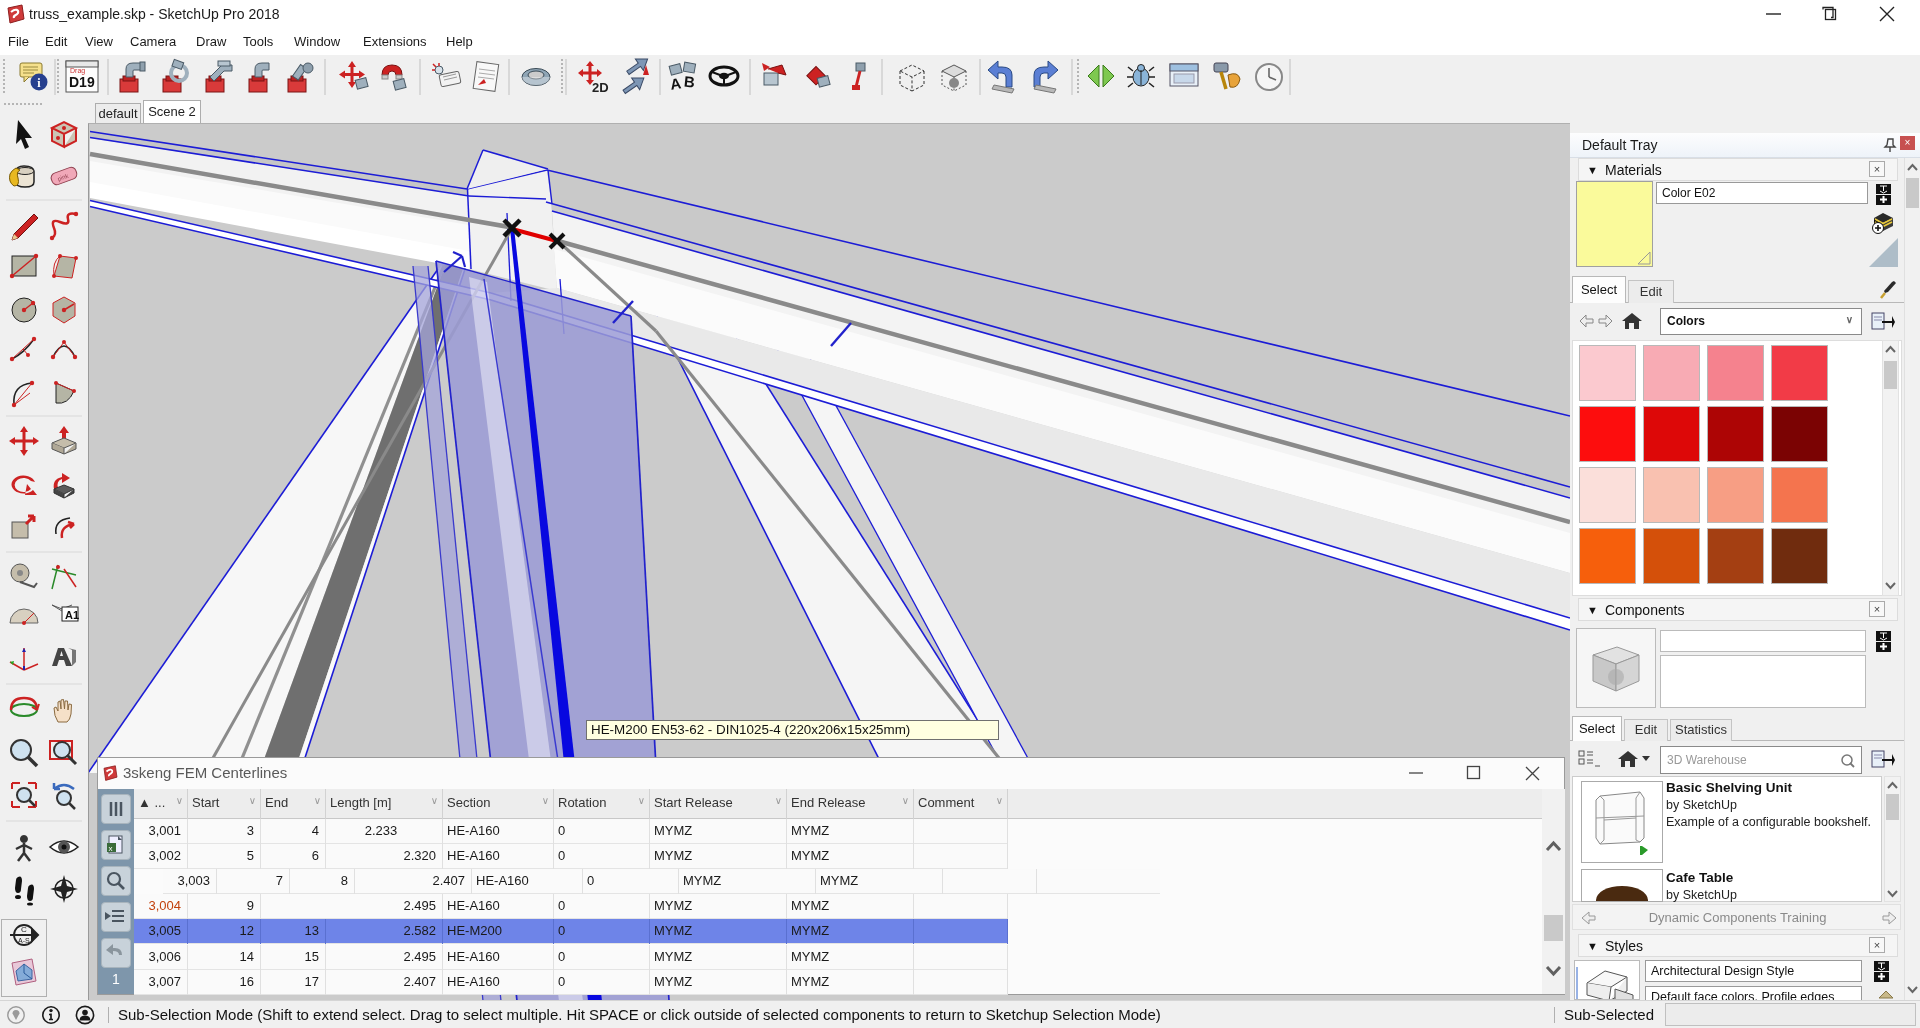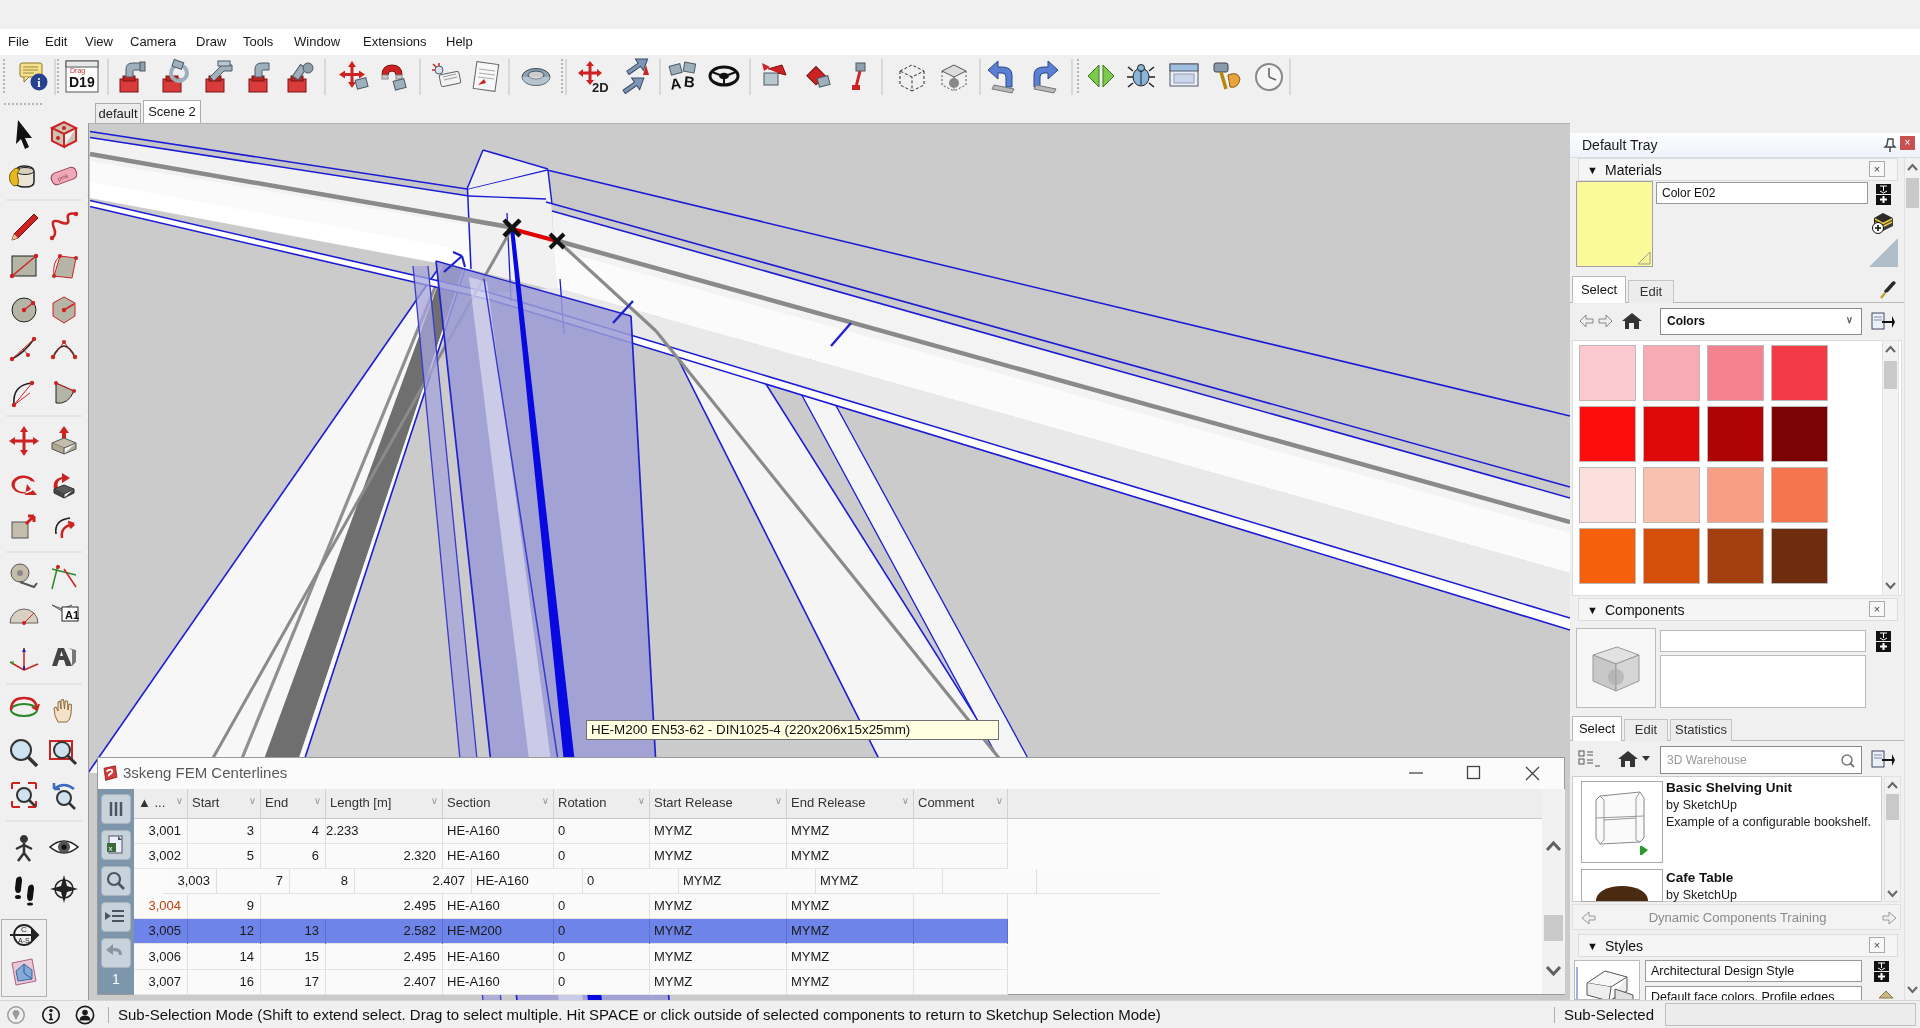--- a/index.html
+++ b/index.html
@@ -5,20 +5,33 @@
   * { margin:0; padding:0; box-sizing:border-box; }
   html,body { width:1920px; height:1028px; overflow:hidden; }
   body { font-family:"Liberation Sans", sans-serif; }
   #root { position:relative; width:1920px; height:1028px; background:#f0f0f0; }
   .abs { position:absolute; }
 </style>
 </head>
 <body>
 <div id="root">
 
+  <div class="abs" style="left:0;top:0;width:1920px;height:29px;background:#ffffff;">
+    <svg class="abs" style="left:6px;top:4px;" width="20" height="21" viewBox="0 0 20 21">
+      <path d="M2 4 L16 1 L18 15 L4 19 Z" fill="#cf3a3a" stroke="#8d1f1f" stroke-width="1"></path>
+      <path d="M5 8 C10 4 13 6 12 9 C10 12 7 11 8 14" stroke="#ffffff" stroke-width="2.2" fill="none"></path>
+    </svg>
+    <div class="abs" style="left:29px;top:6px;font-size:14px;color:#1a1a1a;">truss_example.skp - SketchUp Pro 2018</div>
+    <svg class="abs" style="left:1755px;top:0;" width="160" height="29">
+      <line x1="11" y1="14" x2="26" y2="14" stroke="#222" stroke-width="1.4"></line>
+      <rect x="70.5" y="9.5" width="10" height="10" fill="none" stroke="#222" stroke-width="1.3"></rect>
+      <path d="M68 9.5 L68 7.5 L78 7.5 L78 17.5 L76 17.5" fill="none" stroke="#222" stroke-width="1.3"></path>
+      <path d="M125 7 L139 21 M139 7 L125 21" stroke="#222" stroke-width="1.4"></path>
+    </svg>
+  </div>
   <div class="abs" style="left:0;top:29px;width:1920px;height:26px;background:#ffffff;font-size:13px;color:#1a1a1a;">
     <span class="abs" style="left:8px;top:5px;">File</span>
     <span class="abs" style="left:45px;top:5px;">Edit</span>
     <span class="abs" style="left:85px;top:5px;">View</span>
     <span class="abs" style="left:130px;top:5px;">Camera</span>
     <span class="abs" style="left:196px;top:5px;">Draw</span>
     <span class="abs" style="left:243px;top:5px;">Tools</span>
     <span class="abs" style="left:294px;top:5px;">Window</span>
     <span class="abs" style="left:363px;top:5px;">Extensions</span>
     <span class="abs" style="left:446px;top:5px;">Help</span>
@@ -528,21 +541,21 @@
         <div class="abs" style="left:309px;top:0;width:111px;height:30px;border-right:1px solid #d2d2d2;font-size:13px;color:#333;padding:6px 0 0 4px;">Section<span style="position:absolute;right:4px;top:6px;color:#999;font-size:10px;">∨</span></div>
         <div class="abs" style="left:420px;top:0;width:96px;height:30px;border-right:1px solid #d2d2d2;font-size:13px;color:#333;padding:6px 16px 0 4px;">Rotation<span style="position:absolute;right:4px;top:6px;color:#999;font-size:10px;">∨</span></div>
         <div class="abs" style="left:516px;top:0;width:137px;height:30px;border-right:1px solid #d2d2d2;font-size:13px;color:#333;padding:6px 0 0 4px;">Start Release<span style="position:absolute;right:4px;top:6px;color:#999;font-size:10px;">∨</span></div>
         <div class="abs" style="left:653px;top:0;width:127px;height:30px;border-right:1px solid #d2d2d2;font-size:13px;color:#333;padding:6px 0 0 4px;">End Release<span style="position:absolute;right:4px;top:6px;color:#999;font-size:10px;">∨</span></div>
         <div class="abs" style="left:780px;top:0;width:94px;height:30px;border-right:1px solid #d2d2d2;font-size:13px;color:#333;padding:6px 12px 0 4px;">Comment<span style="position:absolute;right:4px;top:6px;color:#999;font-size:10px;">∨</span></div>
       </div>
       <div class="abs" style="left:36px;top:61.0px;width:874px;height:25.1px;background:#fafafa;border-bottom:1px solid #e4e4e4;">
         <div class="abs" style="left:0px;top:0;width:54px;height:25.1px;border-right:1px solid #e0e0e0;font-size:13px;color:#1a1a1a;text-align:right;padding-right:6px;padding-top:4px;">3,001</div>
         <div class="abs" style="left:54px;top:0;width:73px;height:25.1px;border-right:1px solid #e0e0e0;font-size:13px;color:#1a1a1a;text-align:right;padding-right:6px;padding-top:4px;">3</div>
         <div class="abs" style="left:127px;top:0;width:65px;height:25.1px;border-right:1px solid #e0e0e0;font-size:13px;color:#1a1a1a;text-align:right;padding-right:6px;padding-top:4px;">4</div>
-        <div class="abs" style="left:192px;top:0;width:117px;height:25.1px;border-right:1px solid #e0e0e0;font-size:13px;color:#1a1a1a;text-align:left;padding-right:6px;padding-top:4px;">2.233</div>
+        <div class="abs" style="left:192px;top:0;width:117px;height:25.1px;border-right:1px solid #e0e0e0;font-size:13px;color:#1a1a1a;text-align:center;padding-right:6px;padding-top:4px;">2.233</div>
         <div class="abs" style="left:309px;top:0;width:111px;height:25.1px;border-right:1px solid #e0e0e0;font-size:13px;color:#1a1a1a;text-align:left;padding-left:4px;padding-top:4px;">HE-A160</div>
         <div class="abs" style="left:420px;top:0;width:96px;height:25.1px;border-right:1px solid #e0e0e0;font-size:13px;color:#1a1a1a;text-align:left;padding-left:4px;padding-top:4px;">0</div>
         <div class="abs" style="left:516px;top:0;width:137px;height:25.1px;border-right:1px solid #e0e0e0;font-size:13px;color:#1a1a1a;text-align:left;padding-left:4px;padding-top:4px;">MYMZ</div>
         <div class="abs" style="left:653px;top:0;width:127px;height:25.1px;border-right:1px solid #e0e0e0;font-size:13px;color:#1a1a1a;text-align:left;padding-left:4px;padding-top:4px;">MYMZ</div>
         <div class="abs" style="left:780px;top:0;width:94px;height:25.1px;border-right:1px solid #e0e0e0;font-size:13px;color:#1a1a1a;text-align:left;padding-left:4px;padding-top:4px;"></div>
       </div>
       <div class="abs" style="left:36px;top:86.1px;width:874px;height:25.1px;background:#fafafa;border-bottom:1px solid #e4e4e4;">
         <div class="abs" style="left:0px;top:0;width:54px;height:25.1px;border-right:1px solid #e0e0e0;font-size:13px;color:#1a1a1a;text-align:right;padding-right:6px;padding-top:4px;">3,002</div>
         <div class="abs" style="left:54px;top:0;width:73px;height:25.1px;border-right:1px solid #e0e0e0;font-size:13px;color:#1a1a1a;text-align:right;padding-right:6px;padding-top:4px;">5</div>
         <div class="abs" style="left:127px;top:0;width:65px;height:25.1px;border-right:1px solid #e0e0e0;font-size:13px;color:#1a1a1a;text-align:right;padding-right:6px;padding-top:4px;">6</div>

